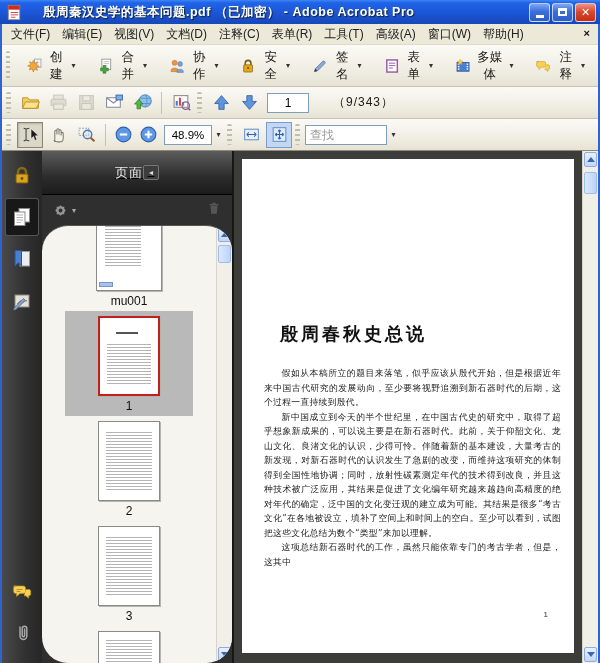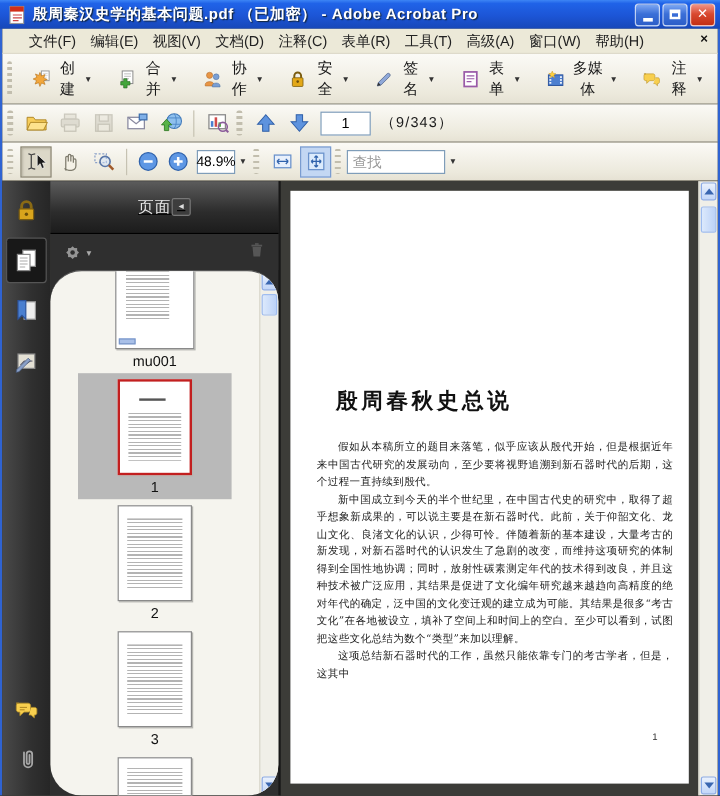--- a/index.html
+++ b/index.html
@@ -4,36 +4,36 @@
 <style>
   * { box-sizing: border-box; margin: 0; padding: 0; }
   html,body { width:600px; height:663px; overflow:hidden; }
   body { font-family:"Liberation Sans","DejaVu Sans",sans-serif; background:#3d3d39; }
   .window { width:600px; height:663px; display:flex; flex-direction:column;
             border-left:2px solid #2f63d2; border-right:2px solid #2f63d2; }
 
   
   .titlebar { height:24px; flex:0 0 24px; display:flex; align-items:center; padding:0 4px;
     background:linear-gradient(180deg,#3d85f5 0%,#2063e8 12%,#1c55d6 55%,#1747b8 100%);
-    margin:0 -2px; }
+    margin:0 -2px;gap:16px; }
   .app-icon { width:17px; height:17px; margin:0 4px 0 2px; flex:0 0 auto; }
   .title-text { color:#fff; font-size:12.5px; font-weight:bold; letter-spacing:.5px;
     text-shadow:1px 1px 1px #123; white-space:nowrap; overflow:hidden; flex:1; }
   .win-btns { display:flex; gap:2px; margin-left:4px; }
   .wbtn { width:21px; height:19px; border-radius:3px; border:1px solid #fffa;
     display:flex; align-items:center; justify-content:center;
     color:#fff; font-size:11px; font-weight:bold; line-height:1;
     background:linear-gradient(180deg,#7da7f2,#3b6fd8 45%,#2c5ec8); }
   .wbtn.close { background:linear-gradient(180deg,#f09285,#d9492f 45%,#c22f14); }
   .wbtn .minglyph { width:8px; height:3px; background:#fff; margin-top:8px; }
   .wbtn .maxglyph { width:9px; height:8px; border:2px solid #fff; border-top-width:3px; }
 
   
   .menubar { height:21px; flex:0 0 21px; background:#ece9d8; display:flex; align-items:center;
-    padding:0 16px; position:relative; border-bottom:1px solid #dedacb; }
+    padding:0 3px; position:relative; border-bottom:1px solid #dedacb; }
   .menu-item { font-size:12px; color:#222; padding:2px 5px; margin:0 1px; cursor:default; }
   .menu-close { position:absolute; right:8px; top:3px; font-size:11px; font-weight:bold; color:#111; }
 
   
   .toolbar { background:linear-gradient(180deg,#fbfaf6,#ece9dc 80%,#e6e2d4);
     border-bottom:1px solid #c6c2b2; display:flex; align-items:center; }
   .tb-tasks { height:42px; flex:0 0 42px; padding:0 2px; }
   .tb-file  { height:32px; flex:0 0 32px; padding:0 2px; }
   .tb-view  { height:32px; flex:0 0 32px; padding:0 2px; border-bottom:1px solid #8f8b7d; }
   .grip { width:5px; height:70%; margin:0 5px 0 2px; border-radius:2px;
@@ -47,22 +47,22 @@
   .tool-btn { display:flex; align-items:center; justify-content:center; width:26px; height:26px;
     border:1px solid transparent; background:transparent; margin:0 1px; }
   .tool-btn svg { width:19px; height:19px; }
   .tool-btn.small { width:23px; height:23px; }
   .tool-btn.pressed { background:#dcd8c8; border:1px solid #8a8674;
     box-shadow:inset 1px 1px 2px #b5b1a0; }
   .tool-btn.active { background:#c3d7f3; border:1px solid #7a9cd0; }
   .tool-btn.disabled { opacity:.55; }
   .page-input { width:42px; height:20px; border:1px solid #7f9db9; background:#fff;
     font-size:12px; text-align:center; font-family:inherit; margin:0 4px; }
-  .page-count { font-size:12px; color:#1a1a1a; letter-spacing:1px; margin-left:4px; }
-  .zoom-box { width:32px; height:20px; border:1px solid #7f9db9; background:#fff;
+  .page-count { font-size:12px; color:#1a1a1a; letter-spacing:1px; margin-left:20px; }
+  .zoom-box { width:48px; height:20px; border:1px solid #7f9db9; background:#fff;
     font-size:11.5px; display:flex; align-items:center; justify-content:center; margin-left:3px; }
   .mini-caret-btn { width:13px; height:20px; display:flex; align-items:center; justify-content:center;
     font-size:8px; color:#333; }
   .find-input { width:82px; height:20px; border:1px solid #7f9db9; background:#fff;
     font-size:12px; padding:0 4px; font-family:Liberation Sans, sans-serif; }
   .find-input::placeholder { color:#9a9a9a; }
 
   
   .main { flex:1; display:flex; min-height:0; background:#3c3c38; }
 

